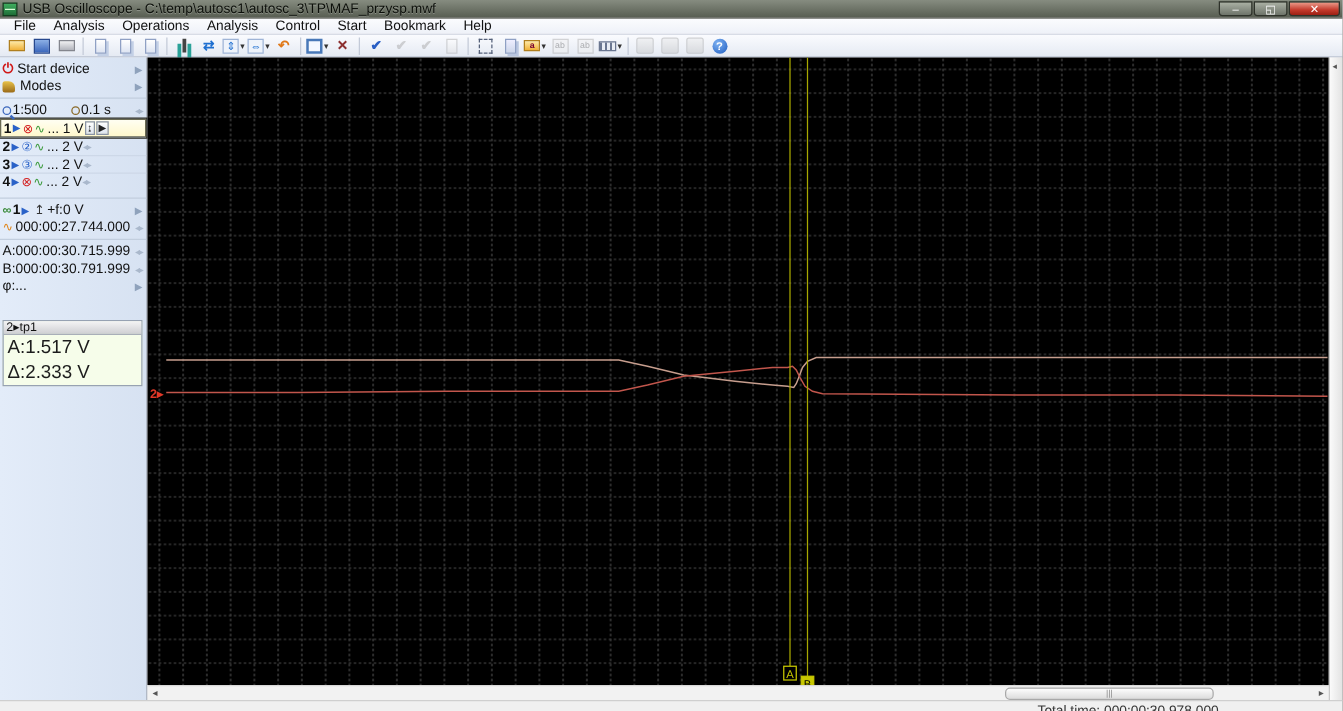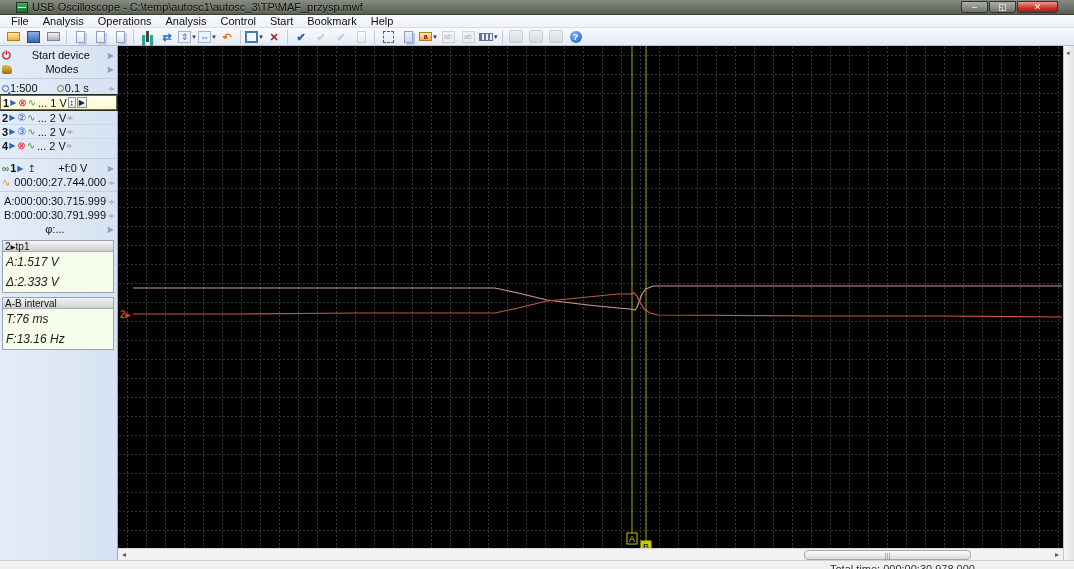--- a/index.html
+++ b/index.html
@@ -1,21 +1,21 @@
 <!DOCTYPE html>
 <html><head>
 <meta charset="utf-8">
 <style>
   * { margin:0; padding:0; box-sizing:border-box; }
   html,body { width:1074px; height:569px; overflow:hidden;
     font-family:"Liberation Sans", sans-serif; background:#f0f0f0; }
 
   
   .titlebar { height:15px; background:linear-gradient(#868c80,#6a7064 60%,#585e52);
-    display:flex; align-items:center; padding:0 16px; border-bottom:1px solid #3c4038; }
+    display:flex; align-items:center; padding:0 2px; border-bottom:1px solid #3c4038; }
   .app-icon { width:12px; height:11px; background:linear-gradient(#3faf5f,#1e6e38);
     border:1px solid #0e3e1c; margin-right:4px; position:relative; }
   .app-icon:after { content:""; position:absolute; left:1px; right:1px; top:4px;
     border-top:1px solid #d8ffd8; }
   .title-text { font-size:11px; color:#0c0f0a; white-space:nowrap; flex:1;
     text-shadow:0 1px 0 rgba(255,255,255,.25); }
   .winbtns { display:flex; }
   .winbtn { width:27px; height:12px; margin-left:1px; border:1px solid #2e322a;
     border-radius:0 0 3px 3px; background:linear-gradient(#aab0a4,#6e746a);
     color:#fff; font-size:9px; line-height:10px; text-align:center; }
@@ -57,21 +57,21 @@
   .g-keys { background:repeating-linear-gradient(90deg,#6a7690 0 2px,#e8ecf4 2px 4px); border:1px solid #6a7690; height:8px; width:14px;}
   .g-big  { background:linear-gradient(#e6e8ec,#c2c6ce); border:1px solid #9aa0aa; width:14px; height:13px; border-radius:2px;}
   .g-help { background:radial-gradient(circle at 35% 30%,#7fb2f2,#1d5cc0); color:#fff;
     border-radius:50%; width:12px; height:12px; font-size:9px; font-weight:bold; }
 
   
   .main { display:flex; height:514px; }
   .sidebar { width:118px; background:linear-gradient(90deg,#e3ecf9,#d7e2f2);
     border-right:1px solid #9fa8b8; font-size:11px; color:#111; position:relative; }
   .srow { height:14px; display:flex; align-items:center; padding:0 2px; white-space:nowrap; }
-  .srow .grow { flex:1;text-align:center; }
+  .srow .grow { flex:1; }
   .arr { color:#8fa2bc; font-size:8px; padding-right:1px; }
   .arr2 { color:#aab8cc; font-size:8px; letter-spacing:-1px; padding-right:1px;}
   .sep-line { border-top:1px solid #c2cede; margin:2px 0; }
   .icon-power { color:#d01818; font-weight:bold; font-size:11px; margin-right:3px;}
   .icon-modes { width:10px; height:9px; background:linear-gradient(#e8c24a,#9a6a18);
     border-radius:2px 5px 2px 2px; margin-right:4px; }
   .mini-circle { display:inline-block; width:7px; height:7px; border:1.5px solid #3a66bc;
     border-radius:50%; margin-right:1px; position:relative; }
   .mini-circle.mag:after{ content:""; position:absolute; width:4px; height:1.5px;
     background:#3a66bc; transform:rotate(45deg); left:5px; top:7px;}
@@ -83,24 +83,24 @@
   .charrow { color:#2a62c8; font-size:8px; margin-right:2px;}
   .chx { color:#d42020; font-size:10px; margin-right:1px; }
   .chn { color:#2a62c8; font-size:10px; margin-right:1px; }
   .chw { color:#3a9a3a; font-size:10px; margin-right:2px; }
   .chbtn { border:1px solid #8a94a4; background:linear-gradient(#fff,#dde4ee);
     font-size:8px; line-height:9px; padding:0 1px; margin-left:1px; color:#222;}
   .wave-ic { color:#e08418; font-size:10px; margin-right:2px; }
   .bino { color:#3a8a3a; font-size:10px; margin-right:1px; font-weight:bold;}
   .trig-ic { color:#333; font-size:10px; margin:0 2px; }
 
-  .panel { margin:4px 3px 0 2px; border:1px solid #97a2b2; background:#f6fdea; }
+  .panel { margin:20px 3px 0 2px; border:1px solid #97a2b2; background:#f6fdea; }
   .panel-h { background:linear-gradient(#f4f4f4,#cfcfd3); border-bottom:1px solid #a8aeb8;
     font-size:10px; padding:0 2px; height:11px; line-height:11px; color:#111; }
-  .panel-v { font-size:12px; color:#1c1c1c; line-height:18px; padding:1px 3px;font-style:italic; }
+  .panel-v { font-size:15px; color:#1c1c1c; line-height:18px; padding:1px 3px; }
 
   
   .scope-wrap { position:relative; width:945px; height:514px; }
   .scope { position:absolute; left:0; top:0; width:945px; height:502px; background:#000;
     background-image:
       radial-gradient(circle, #3a3a3a 0.8px, transparent 1px),
       radial-gradient(circle, #303030 0.8px, transparent 1px);
     background-size:19px 4px, 4px 19px; }
   .scope svg { position:absolute; left:0; top:0; }
   .hscroll { position:absolute; left:0; top:502px; width:945px; height:12px;
@@ -319,25 +319,20 @@
     </div>
     <div class="srow">
       <span class="grow">φ:...</span>
       <span class="arr">▶</span>
     </div>
 
     <div class="panel">
       <div class="panel-h">2▸tp1</div>
       <div class="panel-v">A:1.517 V</div>
       <div class="panel-v">Δ:2.333 V</div>
-    </div>
-    <div class="panel">
-      <div class="panel-h">A-B interval</div>
-      <div class="panel-v">T:76 ms</div>
-      <div class="panel-v">F:13.16 Hz</div>
     </div>
   </div>
 
   <div class="scope-wrap">
     <div class="scope" id="scope">
         <svg width="945" height="502">
           <polyline points="15,242 120,242 240,242 377,242 400,247 429,254 470,259 500,262 512,263 517,264 519,261 521,256 524,248 528,243 535,240 700,240 820,240 944,240" fill="none" stroke="#c79e8e" stroke-width="1.2"></polyline>
           <polyline points="15,268 120,268 240,267 377,267 400,262 429,255 470,251 500,248 512,248 516,247 519,250 522,256 526,263 532,267 540,269 700,270 820,270 944,271" fill="none" stroke="#c2564c" stroke-width="1.2"></polyline>
           <line x1="514" x2="514" y1="0" y2="487" stroke="#a8a800" stroke-width="1"></line>
           <rect x="509" y="487" width="10" height="11" fill="#000" stroke="#c8c800"></rect>

